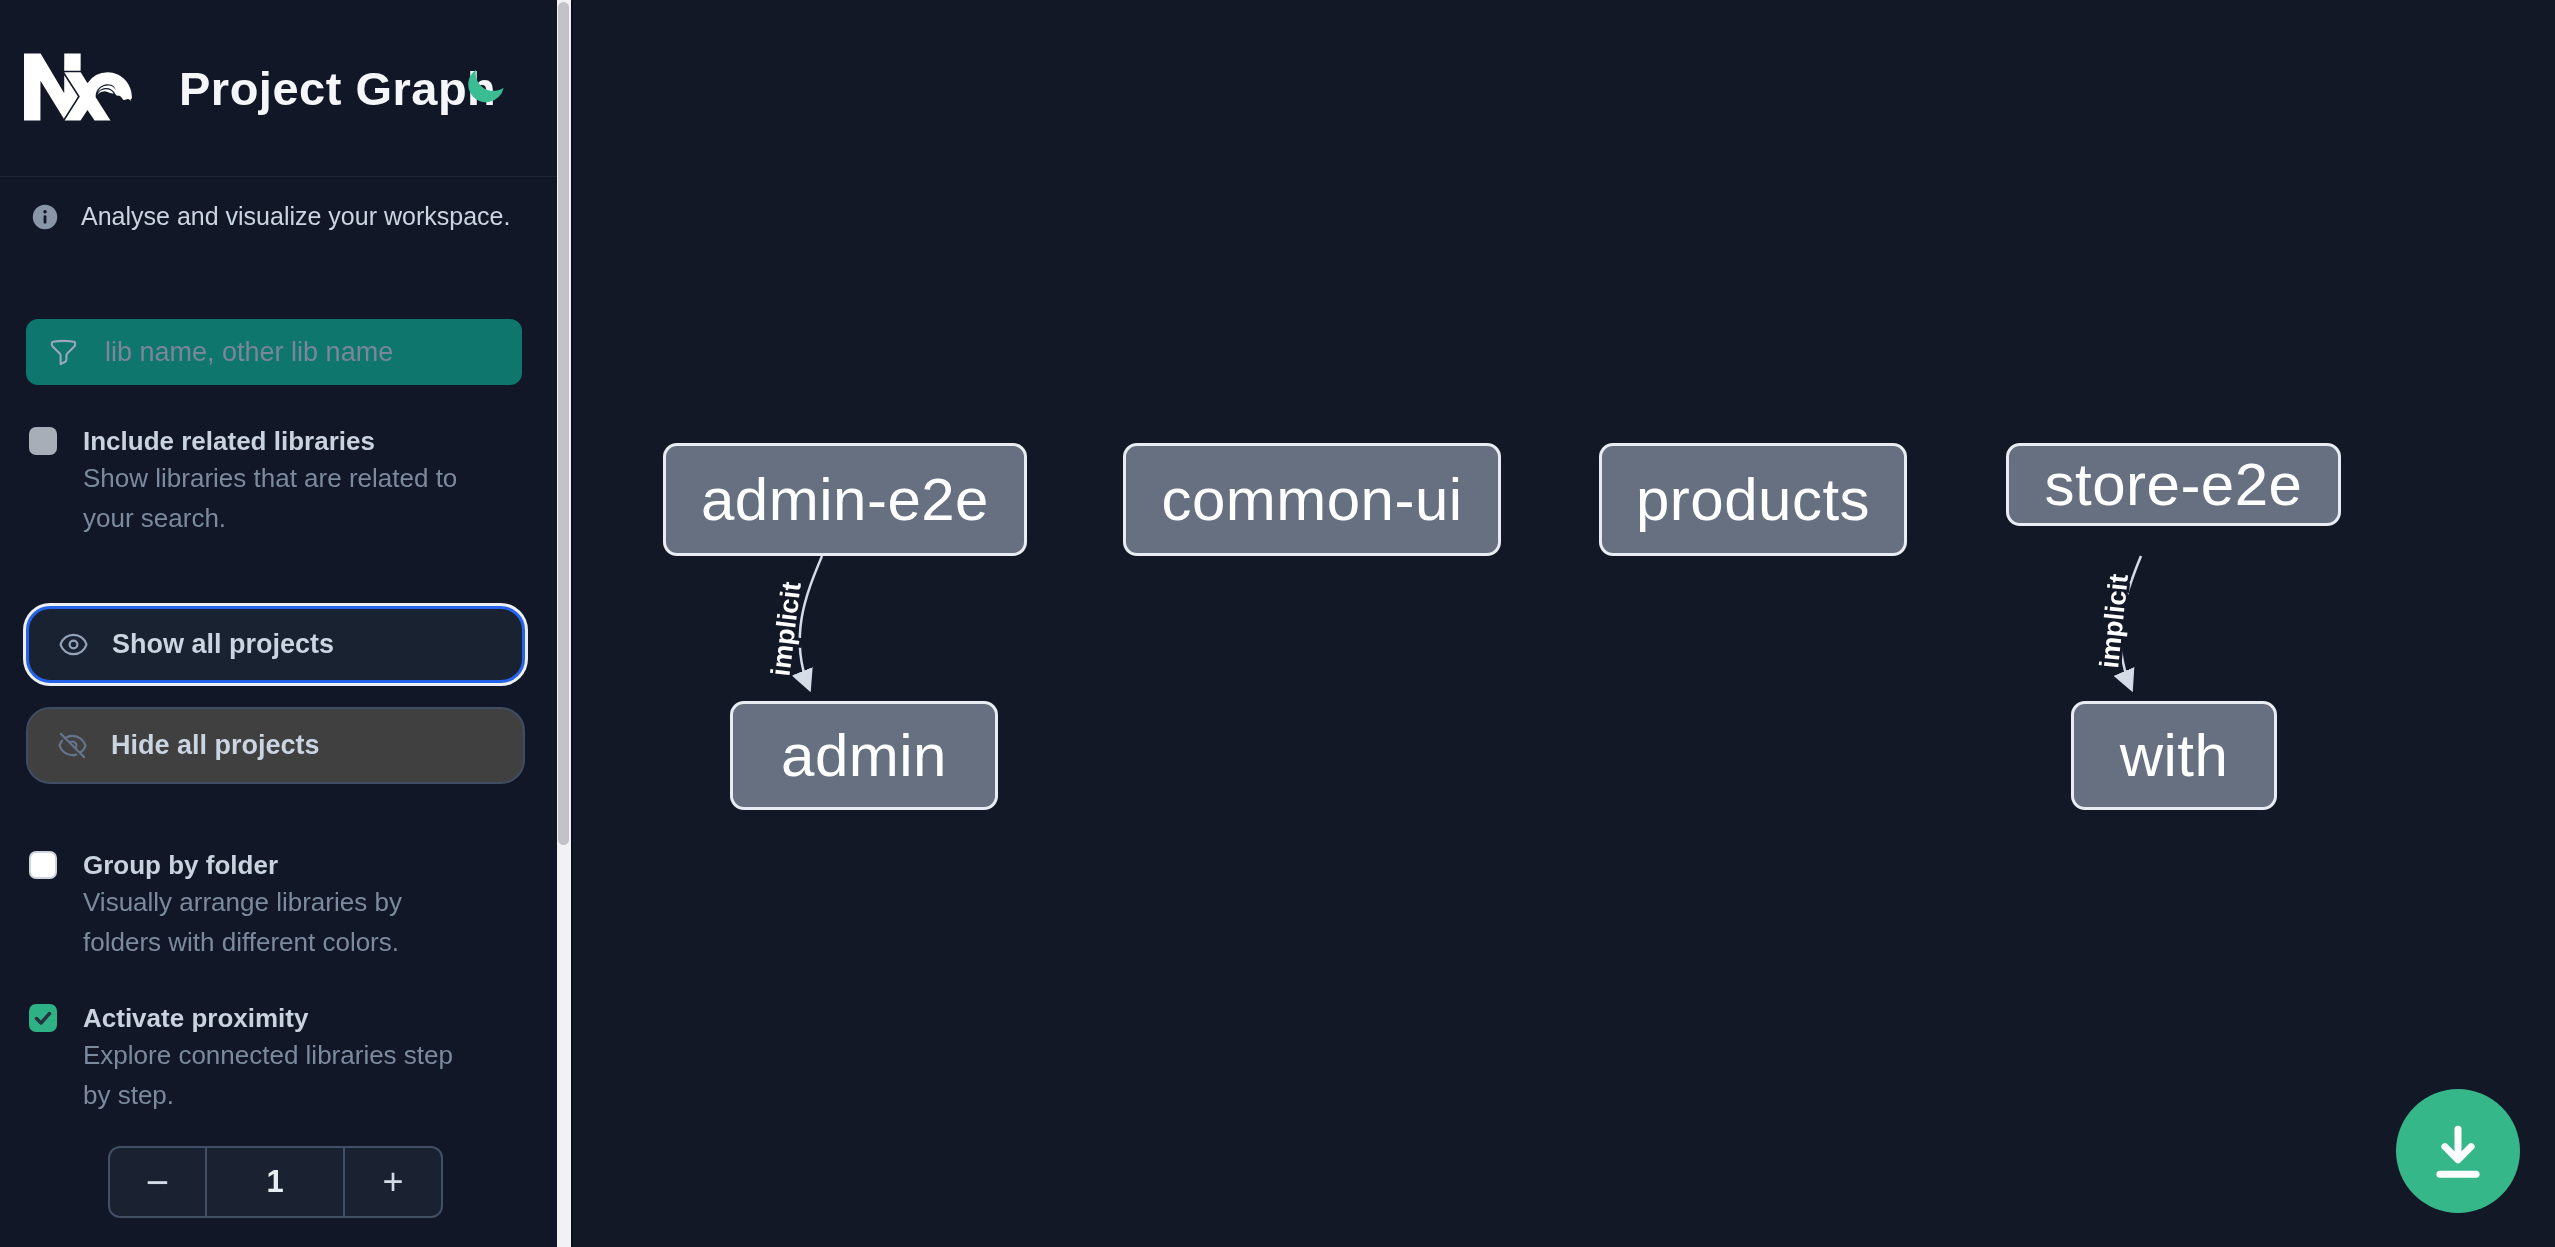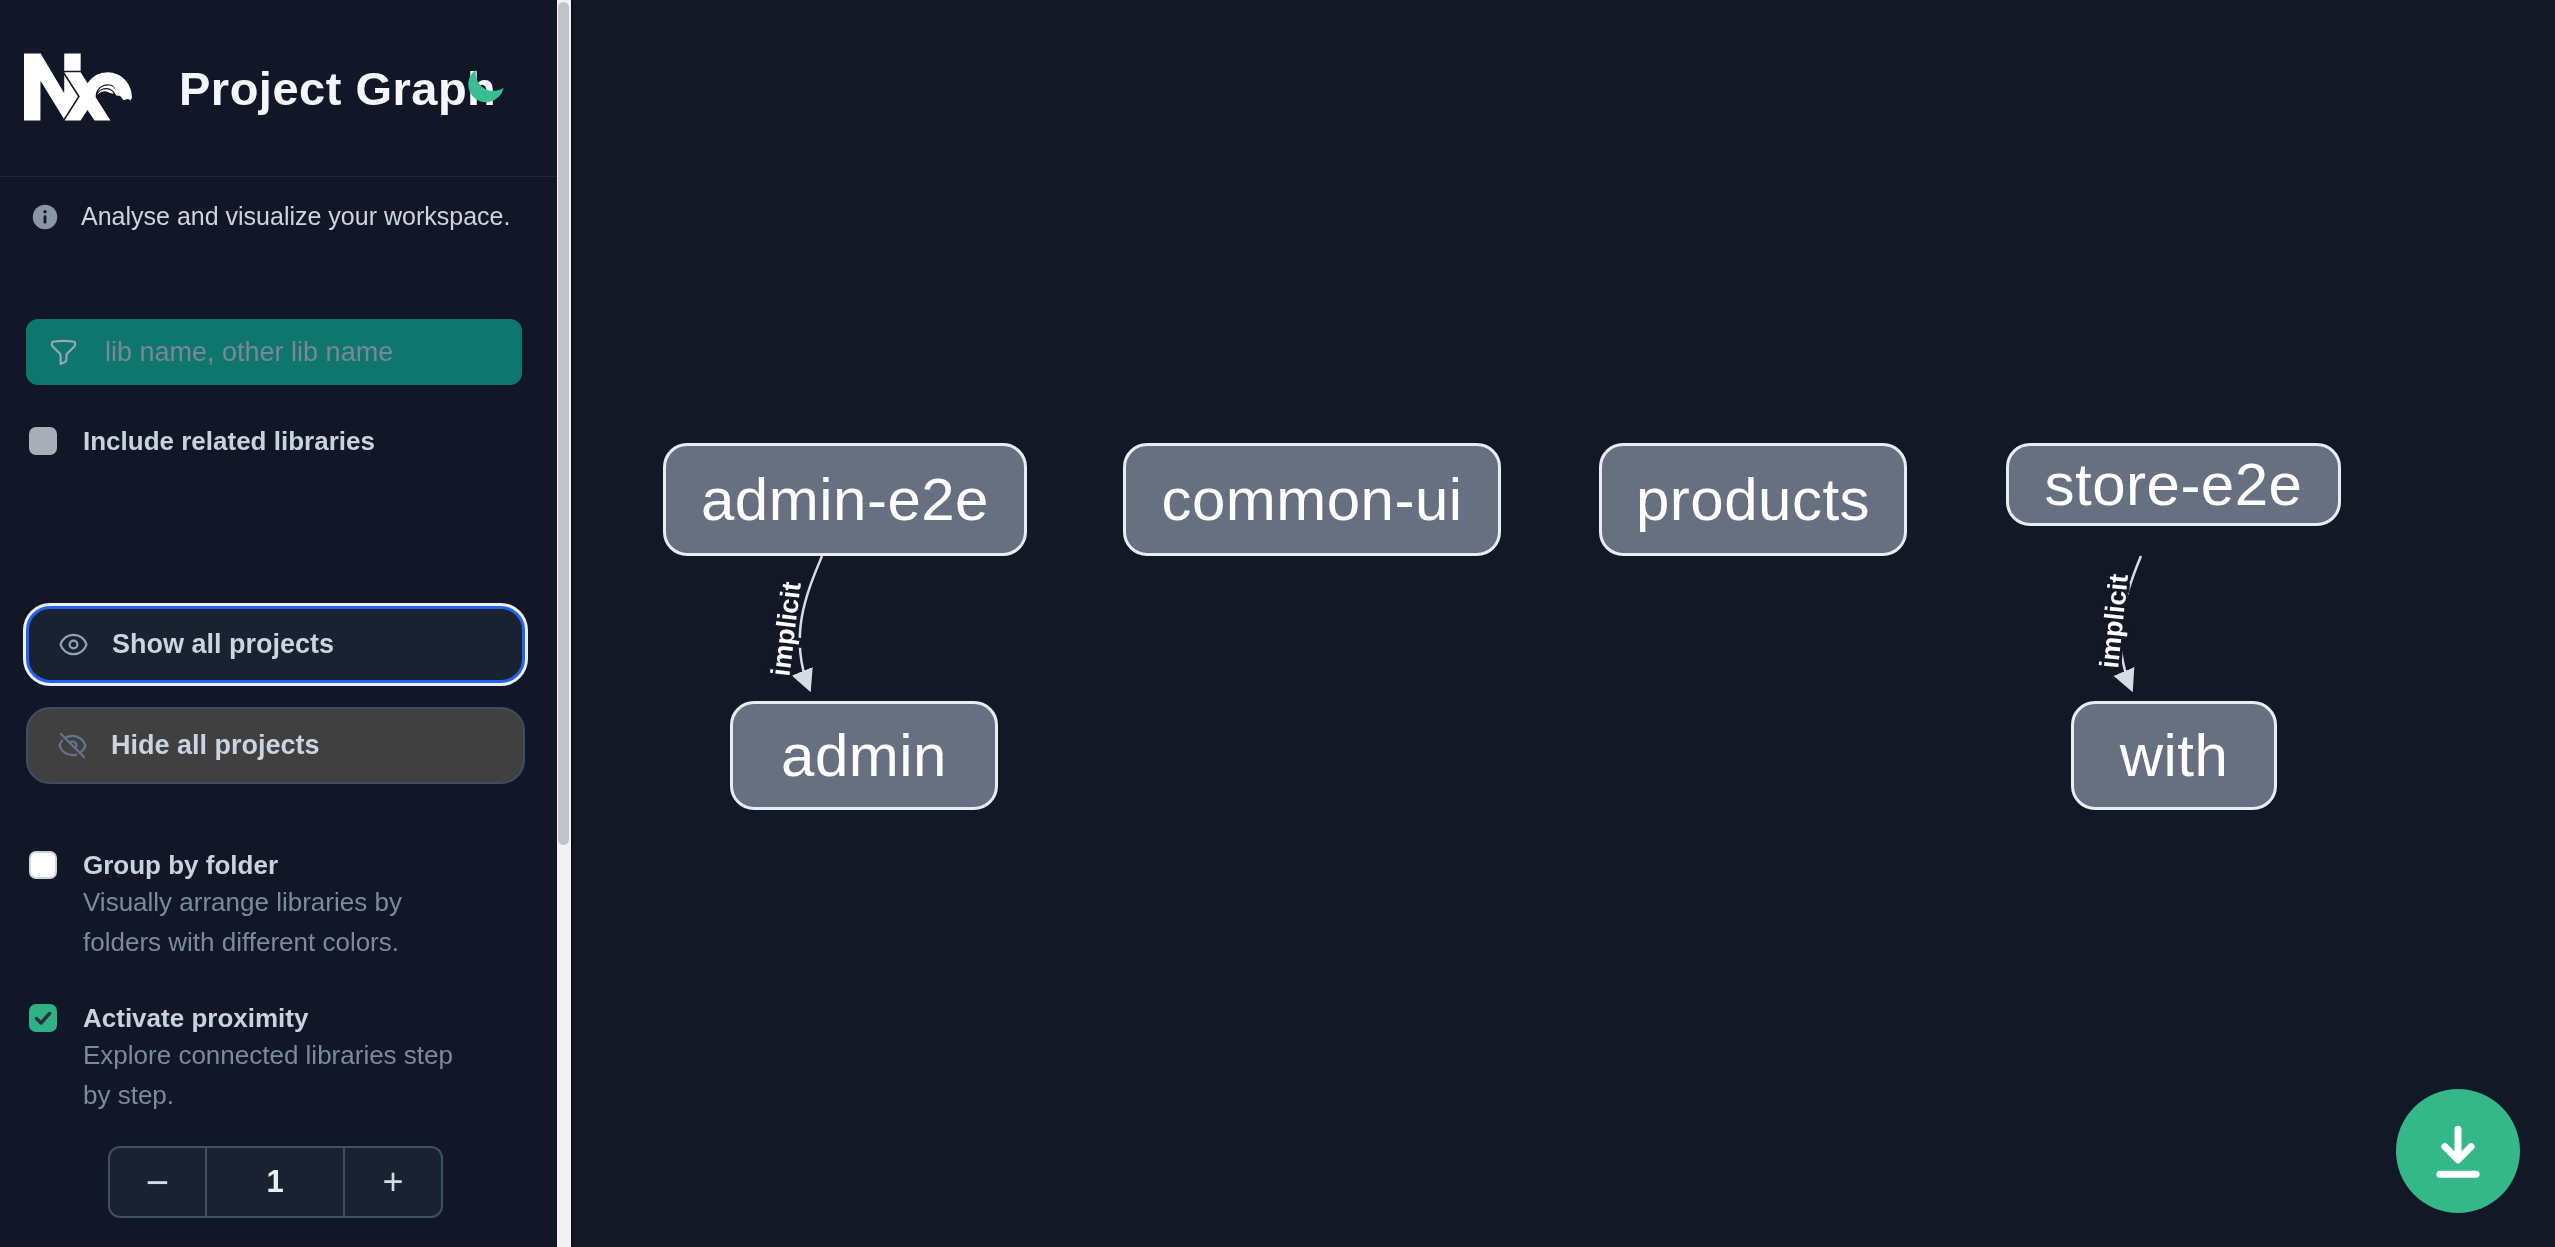--- a/index.html
+++ b/index.html
@@ -57,21 +57,21 @@
   
   .sb-scroll { position:absolute; left:557px; top:0; width:14px; height:1247px; background:#f2f2f4; }
   .sb-thumb { position:absolute; left:1px; top:2px; width:11px; height:843px; border-radius:6px; background:#c2c3c8; }
 
   
   .canvas { position:absolute; left:571px; top:0; width:1984px; height:1247px; background:#121826;
             border-left:2px solid #0a0f1a; }
   .edges { position:absolute; left:0; top:0; width:1982px; height:1247px; }
   .edge-label { font-size:27px; font-weight:700; fill:#ffffff; stroke:#121826; stroke-width:6px;
                 paint-order:stroke; text-anchor:middle; font-family:"Liberation Sans", sans-serif; }
-  .gnode { position:absolute; background:#677081; border:3px solid #e9edf3; border-radius:24px; color:#ffffff;
+  .gnode { position:absolute; background:#677081; border:3px solid #e9edf3; border-radius:14px; color:#ffffff;
            font-size:60px; display:flex; align-items:center; justify-content:center; cursor:pointer;
            letter-spacing:.5px; }
   .n-admin-e2e { left:90px;   top:443px; width:364px; height:113px; }
   .n-common-ui { left:550px;  top:443px; width:378px; height:113px; }
   .n-products  { left:1026px; top:443px; width:308px; height:113px; }
   .n-store-e2e { left:1433px; top:443px; width:335px; height:83px; }
   .n-admin     { left:157px;  top:701px; width:268px; height:109px; }
   .n-store     { left:1498px; top:701px; width:206px; height:109px; }
 
   .fab { position:absolute; left:1823px; top:1089px; width:124px; height:124px; border-radius:50%;
@@ -109,20 +109,21 @@
     <div class="filter-field">
       <svg viewBox="0 0 24 24" fill="none" stroke="#9aa7bb" stroke-width="1.6" stroke-linejoin="round">
         <path d="M12 3c2.755 0 5.455.232 8.083.678.533.09.917.556.917 1.096v1.044a2.25 2.25 0 0 1-.659 1.591l-5.432 5.432a2.25 2.25 0 0 0-.659 1.591v2.927a2.25 2.25 0 0 1-1.244 2.013L9.75 21v-6.568a2.25 2.25 0 0 0-.659-1.591L3.659 7.41A2.25 2.25 0 0 1 3 5.818V4.774c0-.54.384-1.006.917-1.096A48.32 48.32 0 0 1 12 3Z"></path>
       </svg>
       <input type="text" placeholder="lib name, other lib name" style="">
     </div>
 
     <div class="opt-row row-include">
       <span class="cb cb-disabled"></span>
       <span class="opt-label">Include related libraries</span>
+      <span class="opt-desc">Show libraries that are related to your search.</span>
     </div>
 
     <button class="sb-btn btn-show">
       <svg viewBox="0 0 24 24" fill="none" stroke="#94a3b8" stroke-width="1.7" stroke-linecap="round" stroke-linejoin="round">
         <path d="M2.036 12.322a1.012 1.012 0 0 1 0-.639C3.423 7.51 7.36 4.5 12 4.5c4.638 0 8.573 3.007 9.963 7.178.07.207.07.431 0 .639C20.577 16.49 16.64 19.5 12 19.5c-4.638 0-8.573-3.007-9.963-7.178Z"></path>
         <path d="M15 12a3 3 0 1 1-6 0 3 3 0 0 1 6 0Z"></path>
       </svg>
       <span>Show all projects</span>
     </button>
 

